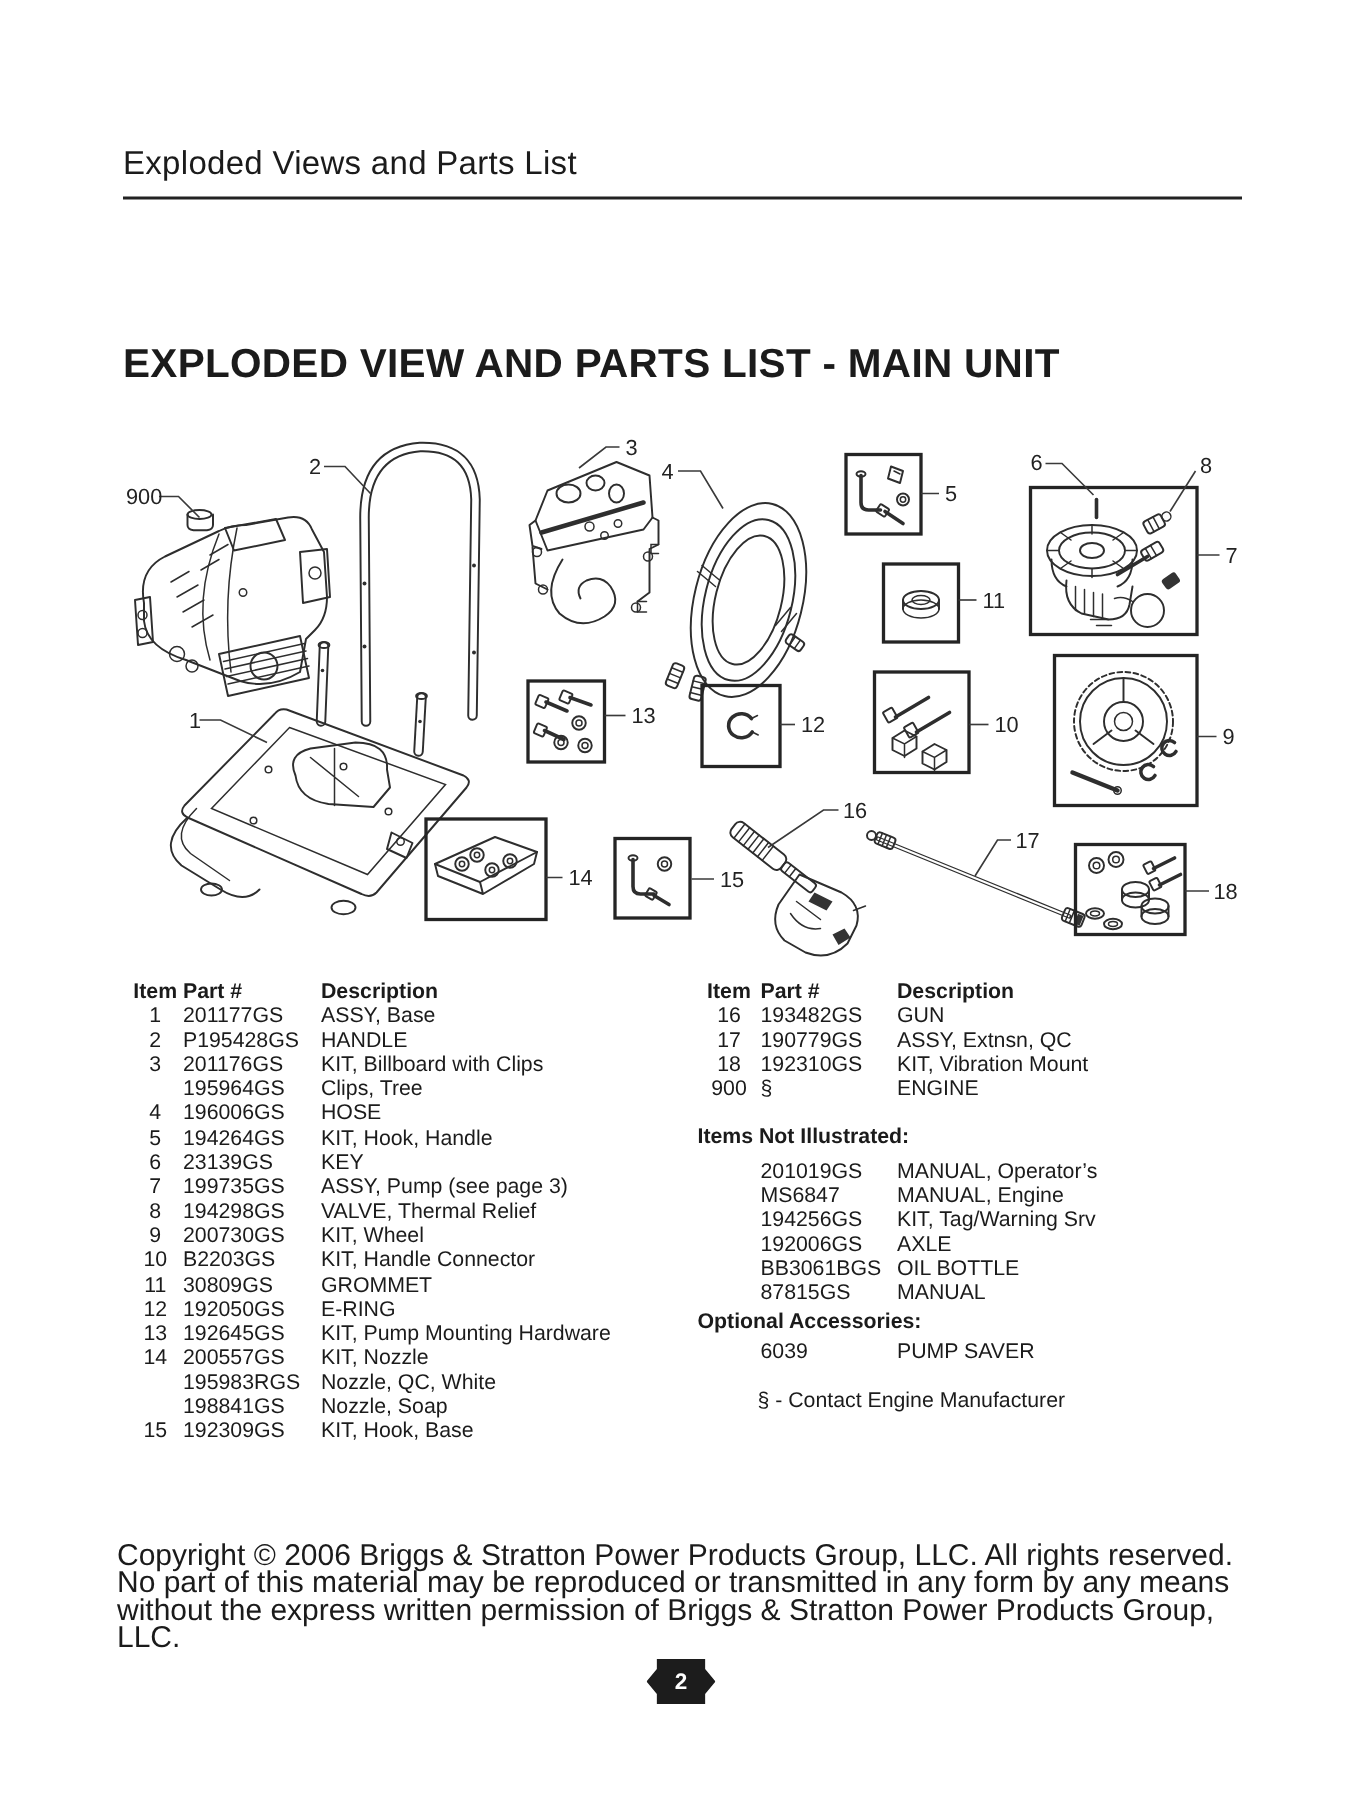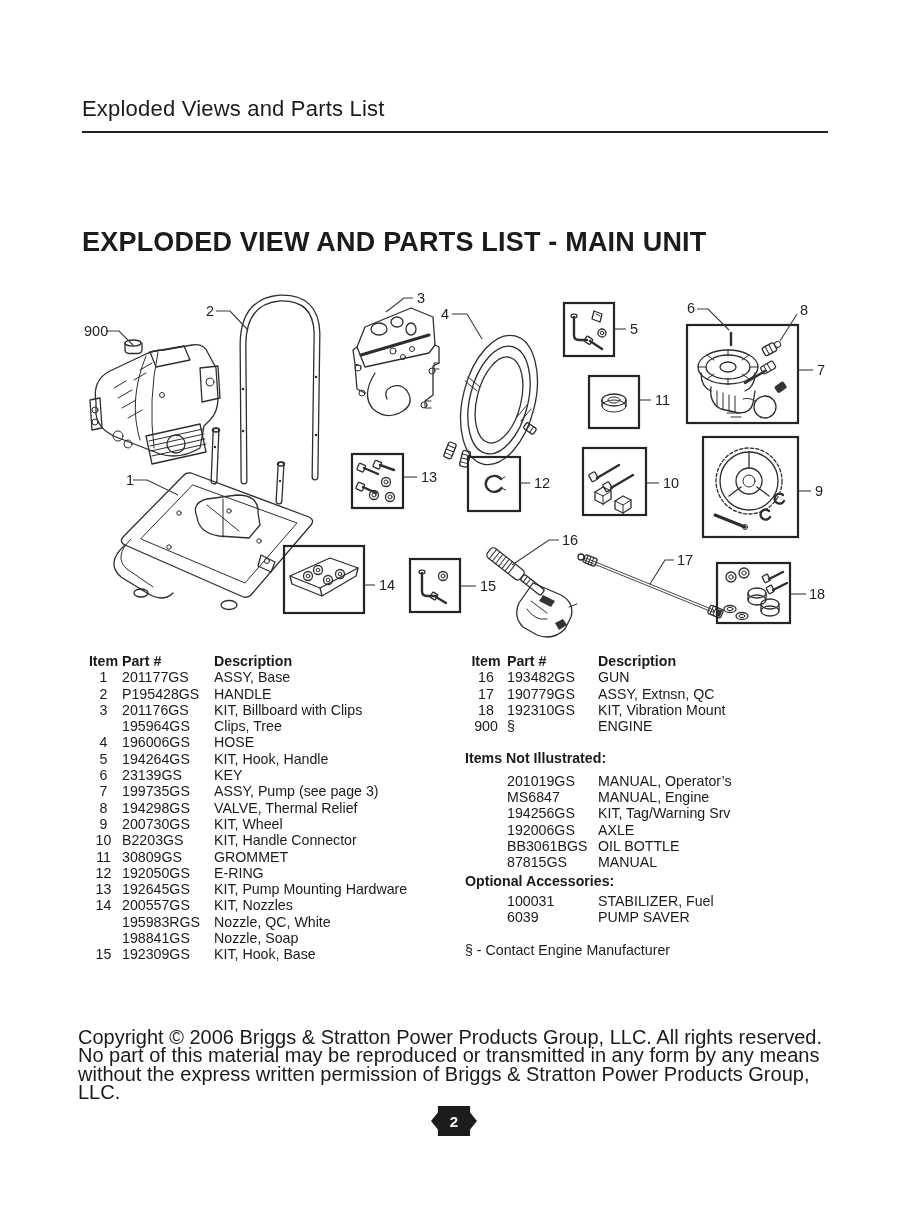--- a/index.html
+++ b/index.html
@@ -19,21 +19,21 @@
   .prow{display:grid;}
   .ptable.left .prow{grid-template-columns:37px 92px auto;}
   .ptable.right .prow{grid-template-columns:42px 91px auto;}
   .c-item{text-align:center;}
   .phead{font-weight:bold;}
   .subhead{font-weight:bold;}
   .ni-title{margin-top:16px;}
   .ni-rows{margin-top:6px;}
   .oa-title{margin-top:2px;}
   .oa-rows{margin-top:4px;}
-  .footnote{margin-top:17px;}
+  .footnote{margin-top:17px;margin-left:40px;}
 
   .copyright{position:absolute;left:78px;top:1028px;width:756px;font-size:20px;line-height:18.4px;margin:0;}
   .badge{position:absolute;left:431px;top:1106px;width:46px;height:30px;background:#1c1c1c;
     clip-path:polygon(15% 0,85% 0,85% 22%,100% 50%,85% 78%,85% 100%,15% 100%,15% 78%,0 50%,15% 22%);
     display:flex;align-items:center;justify-content:center;}
   .badge span{color:#fff;font-weight:bold;font-size:15px;}
 
   
   .art{stroke:#2e2e2e;fill:none;stroke-width:1.3;stroke-linecap:round;stroke-linejoin:round;}
   .art2{stroke:#2e2e2e;fill:none;stroke-width:1;stroke-linecap:round;}
@@ -473,21 +473,21 @@
 
       <div class="prow">
         <span class="c-item">13</span>
         <span class="c-part">192645GS</span>
         <span class="c-desc">KIT, Pump Mounting Hardware</span>
       </div>
 
       <div class="prow">
         <span class="c-item">14</span>
         <span class="c-part">200557GS</span>
-        <span class="c-desc">KIT, Nozzles</span>
+        <span class="c-desc">KIT, Nozzle</span>
       </div>
 
 
       <div class="prow">
         <span class="c-item"></span>
         <span class="c-part">195983RGS</span>
         <span class="c-desc">Nozzle, QC, White</span>
       </div>
 
 
@@ -574,25 +574,20 @@
       <div class="prow">
         <span class="c-item"></span>
         <span class="c-part">87815GS</span>
         <span class="c-desc">MANUAL</span>
       </div>
     </div>
 
   <div class="subhead oa-title">Optional Accessories:</div>
   <div class="oa-rows">
 
-      <div class="prow">
-        <span class="c-item"></span>
-        <span class="c-part">100031</span>
-        <span class="c-desc">STABILIZER, Fuel</span>
-      </div>
 
 
       <div class="prow">
         <span class="c-item"></span>
         <span class="c-part">6039</span>
         <span class="c-desc">PUMP SAVER</span>
       </div>
     </div>
 
   <div class="footnote">§ - Contact Engine Manufacturer</div>

